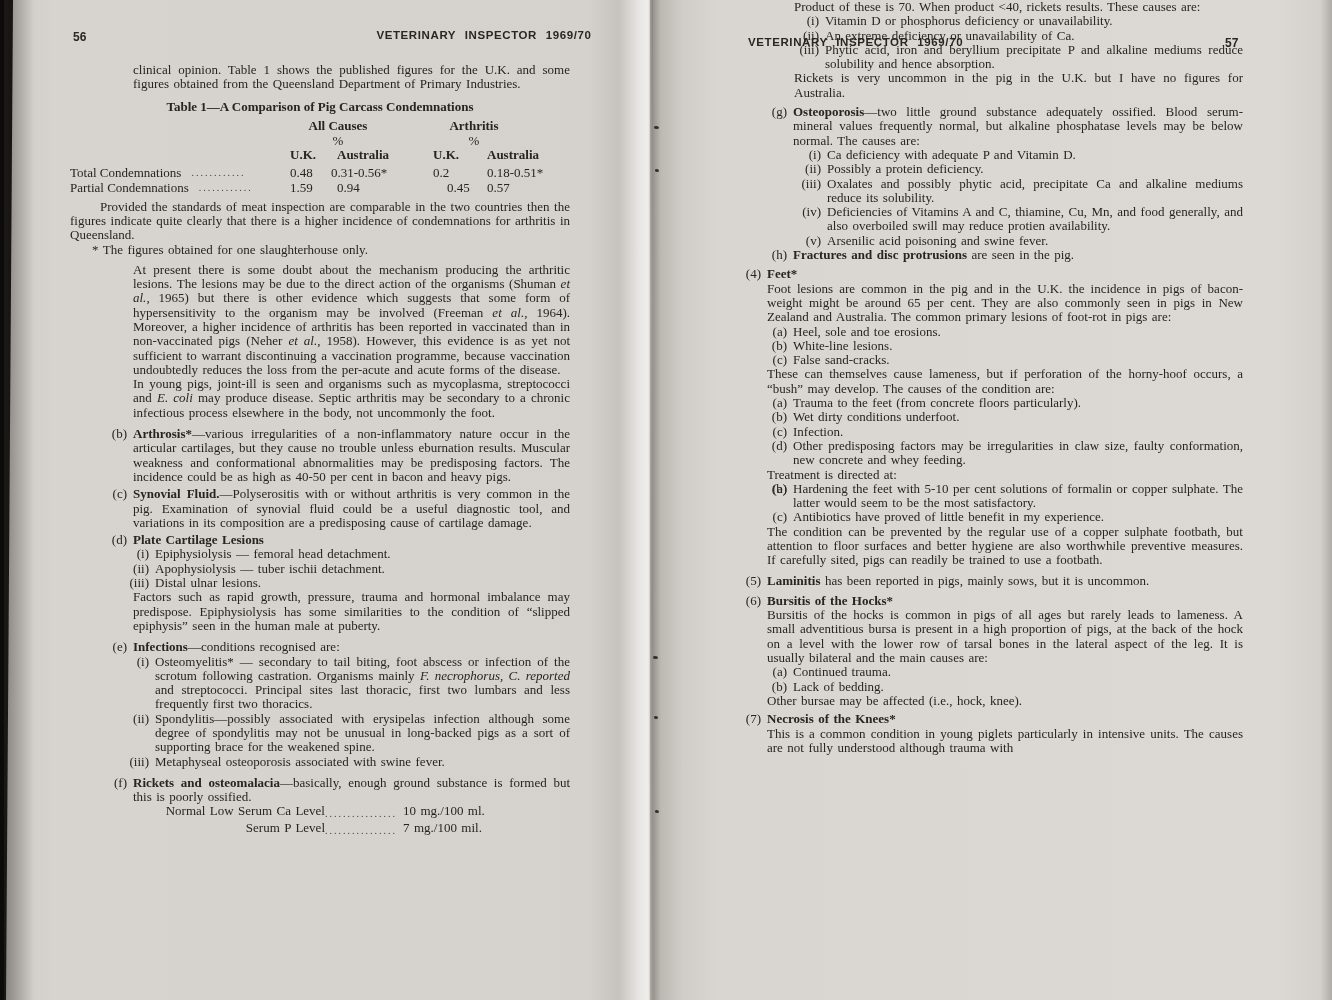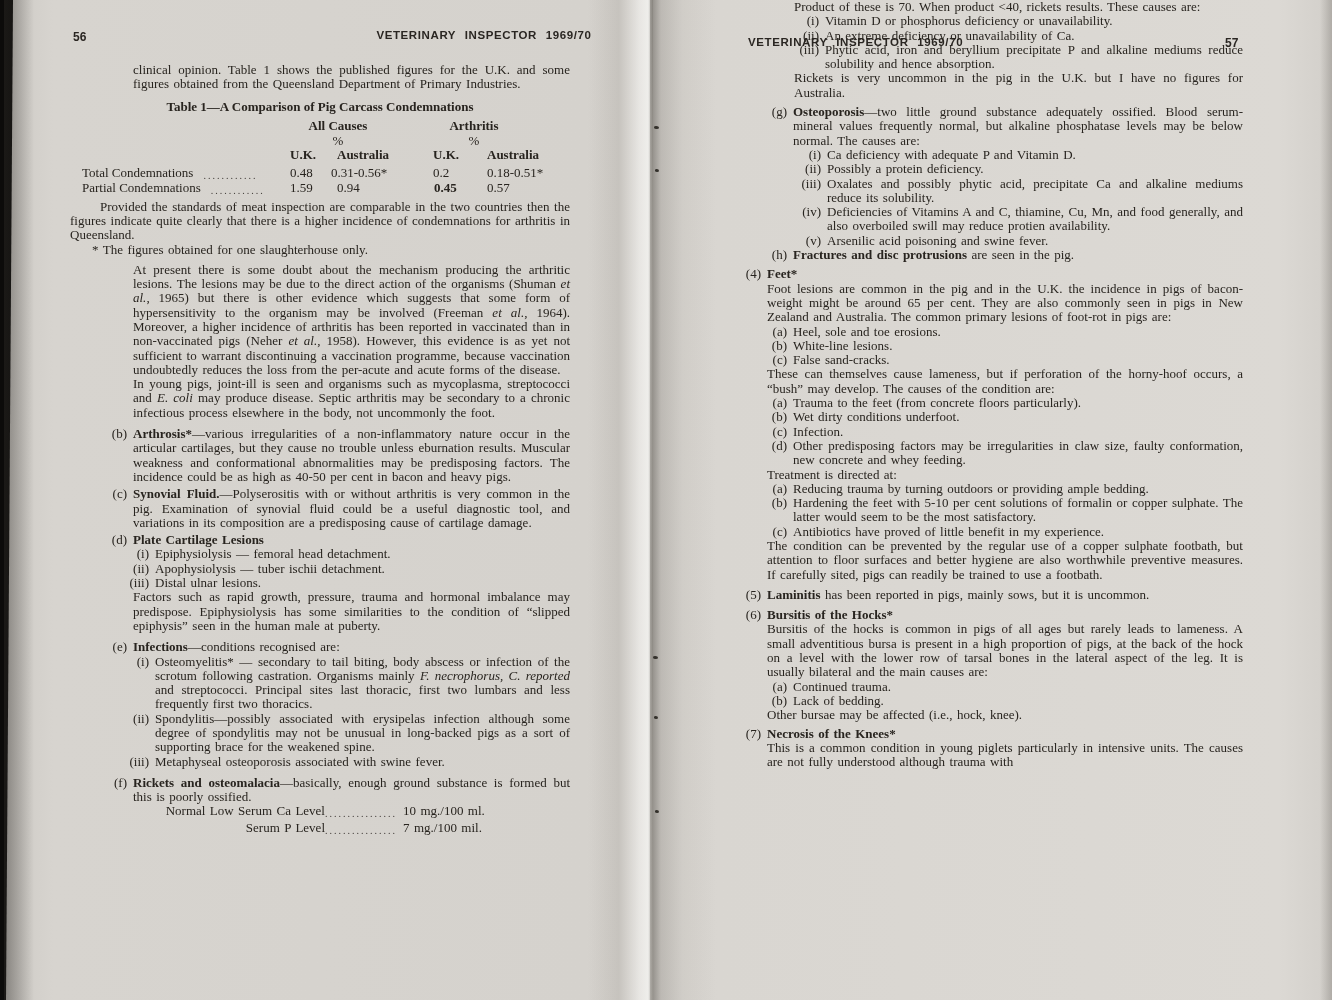--- a/index.html
+++ b/index.html
@@ -45,21 +45,21 @@
   span.i{font-style:italic;}
   
   .tbl{position:relative;}
   .tbl-title{font-weight:bold;text-align:center;font-size:13px;margin:7px 0 3px;}
   .trow{position:relative;height:15px;font-size:13px;}
   .trow.pct{height:14px;}
   .trow.colhead{height:18px;}
   .tabs{position:absolute;top:0;white-space:nowrap;}
   .ctr{transform:translateX(-50%);}
   .tabs.b{font-weight:bold;}
-  .rowlab{position:absolute;left:12px;top:0;width:212px;display:flex;align-items:flex-end;}
+  .rowlab{position:absolute;left:0;top:0;width:212px;display:flex;}
   .rowlab .dots,.leader .dots{overflow:hidden;white-space:nowrap;letter-spacing:2px;
     font-size:10px;color:#413d38;}
   .rowlab .dots{flex:1;margin:2px 6px 0 10px;}
   
   .leader{display:flex;text-align:right;}
   .leader .llab{flex:none;}
   .leader .dots{flex:none;padding-top:2.5px;}
   .leader .lval{flex:none;margin-left:8px;}
 </style>
 </head>
@@ -98,37 +98,37 @@
             <span class="tabs" style="left: 363px;">0.2</span>
             <span class="tabs" style="left: 417px;">0.18-0.51*</span>
           </div>
           <div class="trow datarow">
             <span class="rowlab">
               <span>Partial Condemnations</span>
               <span class="dots">............</span>
             </span>
             <span class="tabs" style="left: 220px;">1.59</span>
             <span class="tabs" style="left: 267px;">0.94</span>
-            <span class="tabs" style="left: 364px; font-weight: bold;">0.45</span>
+            <span class="tabs" style="left: 377px;">0.45</span>
             <span class="tabs" style="left: 417px;">0.57</span>
           </div>
         </div>
         <div class="blk para" style="text-indent: 30px; margin-left: 0px; margin-top: 5px;"><span>Provided the standards of meat inspection are comparable in the two countries then the figures indicate quite clearly that there is a higher incidence of condemnations for arthritis in Queensland.</span></div>
         <div class="blk para" style="text-indent: 22px; margin-left: 0px; margin-top: 1px;"><span>* The figures obtained for one slaughterhouse only.</span></div>
         <div class="blk para" style="margin-left: 63px; margin-top: 5px;"><span>At present there is some doubt about the mechanism producing the arthritic lesions. The lesions may be due to the direct action of the organisms (Shuman </span><span class="i">et al.</span><span>, 1965) but there is other evidence which suggests that some form of hypersensitivity to the organism may be involved (Freeman </span><span class="i">et al.</span><span>, 1964). Moreover, a higher incidence of arthritis has been reported in vaccinated than in non-vaccinated pigs (Neher </span><span class="i">et al.</span><span>, 1958). However, this evidence is as yet not sufficient to warrant discontinuing a vaccination programme, because vaccination undoubtedly reduces the loss from the per-acute and acute forms of the disease.</span></div>
         <div class="blk para" style="margin-left: 63px;"><span>In young pigs, joint-ill is seen and organisms such as mycoplasma, streptococci and </span><span class="i">E. coli</span><span> may produce disease. Septic arthritis may be secondary to a chronic infectious process elsewhere in the body, not uncommonly the foot.</span></div>
         <div class="blk hang" style="margin-left: 63px; margin-top: 7px;"><span class="lbl">(b)</span><span class="b">Arthrosis*</span><span>—various irregularities of a non-inflammatory nature occur in the articular cartilages, but they cause no trouble unless eburnation results. Muscular weakness and conformational abnormalities may be predisposing factors. The incidence could be as high as 40-50 per cent in bacon and heavy pigs.</span></div>
         <div class="blk hang" style="margin-left: 63px; margin-top: 3px;"><span class="lbl">(c)</span><span class="b">Synovial Fluid.</span><span>—Polyserositis with or without arthritis is very common in the pig. Examination of synovial fluid could be a useful diagnostic tool, and variations in its composition are a predisposing cause of cartilage damage.</span></div>
         <div class="blk hang" style="margin-left: 63px; margin-top: 3px;"><span class="lbl">(d)</span><span class="b">Plate Cartilage Lesions</span></div>
         <div class="blk hang" style="margin-left: 85px;"><span class="lbl">(i)</span><span>Epiphysiolysis — femoral head detachment.</span></div>
         <div class="blk hang" style="margin-left: 85px;"><span class="lbl">(ii)</span><span>Apophysiolysis — tuber ischii detachment.</span></div>
         <div class="blk hang" style="margin-left: 85px;"><span class="lbl">(iii)</span><span>Distal ulnar lesions.</span></div>
         <div class="blk para" style="margin-left: 63px;"><span>Factors such as rapid growth, pressure, trauma and hormonal imbalance may predispose. Epiphysiolysis has some similarities to the condition of “slipped epiphysis” seen in the human male at puberty.</span></div>
         <div class="blk hang" style="margin-left: 63px; margin-top: 7px;"><span class="lbl">(e)</span><span class="b">Infections</span><span>—conditions recognised are:</span></div>
-        <div class="blk hang" style="margin-left: 85px;"><span class="lbl">(i)</span><span>Osteomyelitis* — secondary to tail biting, body abscess or infection of the scrotum following castration. Organisms mainly </span><span class="i">F. necrophorus, C. reported</span><span> and streptococci. Principal sites last thoracic, first two lumbars and less frequently first two thoracics.</span></div>
+        <div class="blk hang" style="margin-left: 85px;"><span class="lbl">(i)</span><span>Osteomyelitis* — secondary to tail biting, foot abscess or infection of the scrotum following castration. Organisms mainly </span><span class="i">F. necrophorus, C. reported</span><span> and streptococci. Principal sites last thoracic, first two lumbars and less frequently first two thoracics.</span></div>
         <div class="blk hang" style="margin-left: 85px;"><span class="lbl">(ii)</span><span>Spondylitis—possibly associated with erysipelas infection although some degree of spondylitis may not be unusual in long-backed pigs as a sort of supporting brace for the weakened spine.</span></div>
         <div class="blk hang" style="margin-left: 85px;"><span class="lbl">(iii)</span><span>Metaphyseal osteoporosis associated with swine fever.</span></div>
         <div class="blk hang" style="margin-left: 63px; margin-top: 7px;"><span class="lbl">(f)</span><span class="b">Rickets and osteomalacia</span><span>—basically, enough ground substance is formed but this is poorly ossified.</span></div>
         <div class="blk leader" style="margin-left: 65px;">
           <span class="llab" style="width: 190px;">Normal Low Serum Ca Level</span>
           <span class="dots" style="width: 70px;">....................</span>
           <span class="lval">10 mg./100 ml.</span>
         </div>
         <div class="blk leader" style="margin-left: 150px;">
           <span class="llab" style="width: 105px;">Serum P Level</span>
@@ -158,21 +158,21 @@
         <div class="blk para" style="margin-left: 27px;"><span>Foot lesions are common in the pig and in the U.K. the incidence in pigs of bacon-weight might be around 65 per cent. They are also commonly seen in pigs in New Zealand and Australia. The common primary lesions of foot-rot in pigs are:</span></div>
         <div class="blk hang" style="margin-left: 53px;"><span class="lbl">(a)</span><span>Heel, sole and toe erosions.</span></div>
         <div class="blk hang" style="margin-left: 53px;"><span class="lbl">(b)</span><span>White-line lesions.</span></div>
         <div class="blk hang" style="margin-left: 53px;"><span class="lbl">(c)</span><span>False sand-cracks.</span></div>
         <div class="blk para" style="margin-left: 27px;"><span>These can themselves cause lameness, but if perforation of the horny-hoof occurs, a “bush” may develop. The causes of the condition are:</span></div>
         <div class="blk hang" style="margin-left: 53px;"><span class="lbl">(a)</span><span>Trauma to the feet (from concrete floors particularly).</span></div>
         <div class="blk hang" style="margin-left: 53px;"><span class="lbl">(b)</span><span>Wet dirty conditions underfoot.</span></div>
         <div class="blk hang" style="margin-left: 53px;"><span class="lbl">(c)</span><span>Infection.</span></div>
         <div class="blk hang" style="margin-left: 53px;"><span class="lbl">(d)</span><span>Other predisposing factors may be irregularities in claw size, faulty conformation, new concrete and whey feeding.</span></div>
         <div class="blk para" style="margin-left: 27px;"><span>Treatment is directed at:</span></div>
-        <div class="blk hang" style="margin-left: 53px;"><span class="lbl">(a)</span><span>Reducing trauma by turning outdoors or providing ample bedding.</span></div>
+        <div class="blk hang" style="margin-left: 53px;"><span class="lbl">(a)</span></div>
         <div class="blk hang" style="margin-left: 53px;"><span class="lbl">(b)</span><span>Hardening the feet with 5-10 per cent solutions of formalin or copper sulphate. The latter would seem to be the most satisfactory.</span></div>
         <div class="blk hang" style="margin-left: 53px;"><span class="lbl">(c)</span><span>Antibiotics have proved of little benefit in my experience.</span></div>
         <div class="blk para" style="margin-left: 27px;"><span>The condition can be prevented by the regular use of a copper sulphate footbath, but attention to floor surfaces and better hygiene are also worthwhile preventive measures. If carefully sited, pigs can readily be trained to use a footbath.</span></div>
         <div class="blk hang" style="margin-left: 27px; margin-top: 6px;"><span class="lbl">(5)</span><span class="b">Laminitis</span><span> has been reported in pigs, mainly sows, but it is uncommon.</span></div>
         <div class="blk hang" style="margin-left: 27px; margin-top: 6px;"><span class="lbl">(6)</span><span class="b">Bursitis of the Hocks*</span></div>
         <div class="blk para" style="margin-left: 27px;"><span>Bursitis of the hocks is common in pigs of all ages but rarely leads to lameness. A small adventitious bursa is present in a high proportion of pigs, at the back of the hock on a level with the lower row of tarsal bones in the lateral aspect of the leg. It is usually bilateral and the main causes are:</span></div>
         <div class="blk hang" style="margin-left: 53px;"><span class="lbl">(a)</span><span>Continued trauma.</span></div>
         <div class="blk hang" style="margin-left: 53px;"><span class="lbl">(b)</span><span>Lack of bedding.</span></div>
         <div class="blk para" style="margin-left: 27px;"><span>Other bursae may be affected (i.e., hock, knee).</span></div>
         <div class="blk hang" style="margin-left: 27px; margin-top: 4px;"><span class="lbl">(7)</span><span class="b">Necrosis of the Knees*</span></div>

